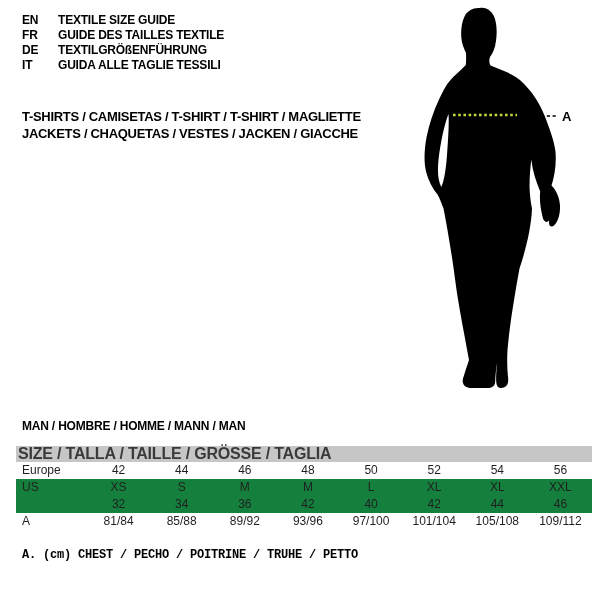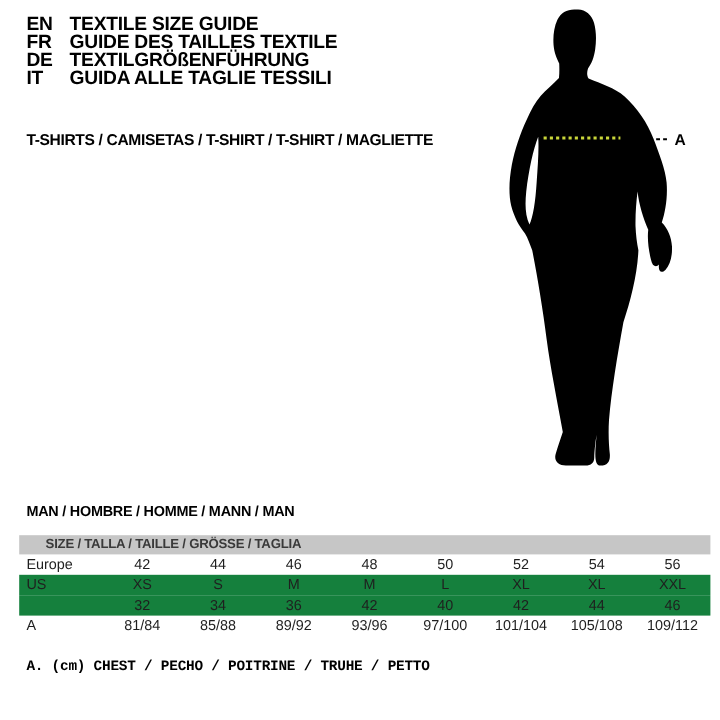--- a/index.html
+++ b/index.html
@@ -2,33 +2,33 @@
 <html><head>
 <meta charset="utf-8">
 <style>
   html,body{margin:0;padding:0;background:#ffffff;}
   .canvas{
     position:relative;width:600px;height:600px;background:#ffffff;overflow:hidden;
     font-family:"Liberation Sans","DejaVu Sans",sans-serif;color:#000;
   }
   
   .lang-block{position:absolute;left:22px;top:13px;}
-  .lang-row{display:flex;height:15px;line-height:15px;font-size:16px;font-weight:bold;letter-spacing:-0.2px;}
+  .lang-row{display:flex;height:15px;line-height:15px;font-size:12px;font-weight:bold;letter-spacing:-0.2px;}
   .lang-code{width:36px;}
   
   .cat-block{position:absolute;left:22px;top:108px;}
   .cat-line{height:17px;line-height:17px;font-size:13px;font-weight:bold;letter-spacing:-0.3px;}
   
   .figure-wrap{position:absolute;left:395px;top:0;width:205px;height:400px;}
   
   .section-title{position:absolute;left:22px;top:419px;font-size:12px;font-weight:bold;letter-spacing:-0.2px;line-height:14px;text-align:center;}
   
   .size-table{position:absolute;left:16px;top:446px;width:576px;}
-  .t-header{height:16px;line-height:16px;background:#c6c6c6;font-size:11px;font-weight:bold;
-            letter-spacing:-0.2px;padding-left:22px;color:#3a3a3a;box-sizing:border-box;}
+  .t-header{height:16px;line-height:16px;background:#c6c6c6;font-size:16px;font-weight:bold;
+            letter-spacing:-0.2px;padding-left:2px;color:#3a3a3a;box-sizing:border-box;}
   .t-row{display:grid;grid-template-columns:71px repeat(8,1fr);height:17px;line-height:17px;
          font-size:12px;color:#1f1f1f;}
   .t-row.band{background:#15803d;}
   .t-label{padding-left:6px;text-align:left;}
   .t-val{text-align:center;}
   
   .footnote{position:absolute;left:22px;top:548px;font-size:12px;font-weight:bold;letter-spacing:-0.2px;line-height:14px;font-family:Liberation Mono, monospace;}
 </style>
 </head>
 <body>
@@ -49,20 +49,21 @@
       <span class="lang-label">TEXTILGRÖßENFÜHRUNG</span>
     </div>
     <div class="lang-row">
       <span class="lang-code">IT</span>
       <span class="lang-label">GUIDA ALLE TAGLIE TESSILI</span>
     </div>
   </div>
 
   <div class="cat-block">
     <div class="cat-line">T-SHIRTS / CAMISETAS / T-SHIRT / T-SHIRT / MAGLIETTE</div>
+    <div class="cat-line">JACKETS / CHAQUETAS / VESTES / JACKEN / GIACCHE</div>
   </div>
 
   <div class="figure-wrap">
     <svg width="205" height="400" viewBox="0 0 205 400" xmlns="http://www.w3.org/2000/svg">
       <path fill="#000000" fill-rule="evenodd" d="
         M85 8
         C92 7 98 12 100 19
         C102 26 102 34 101 41
         C100 48 98 53 95 57
         C94 60 94 63 95.5 65.5

